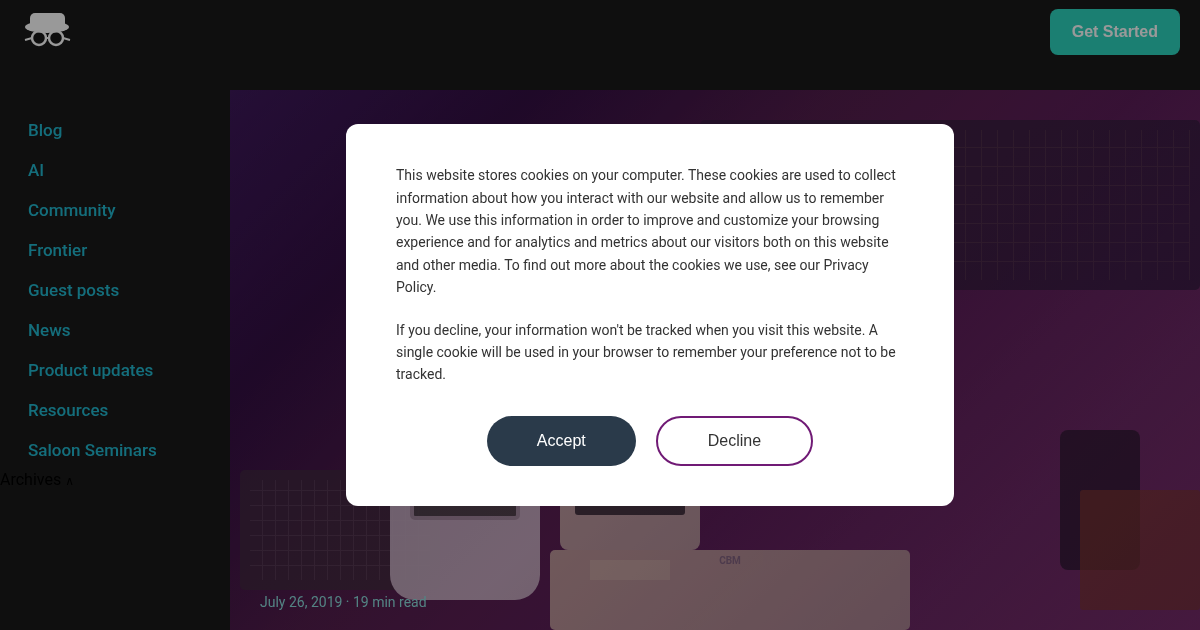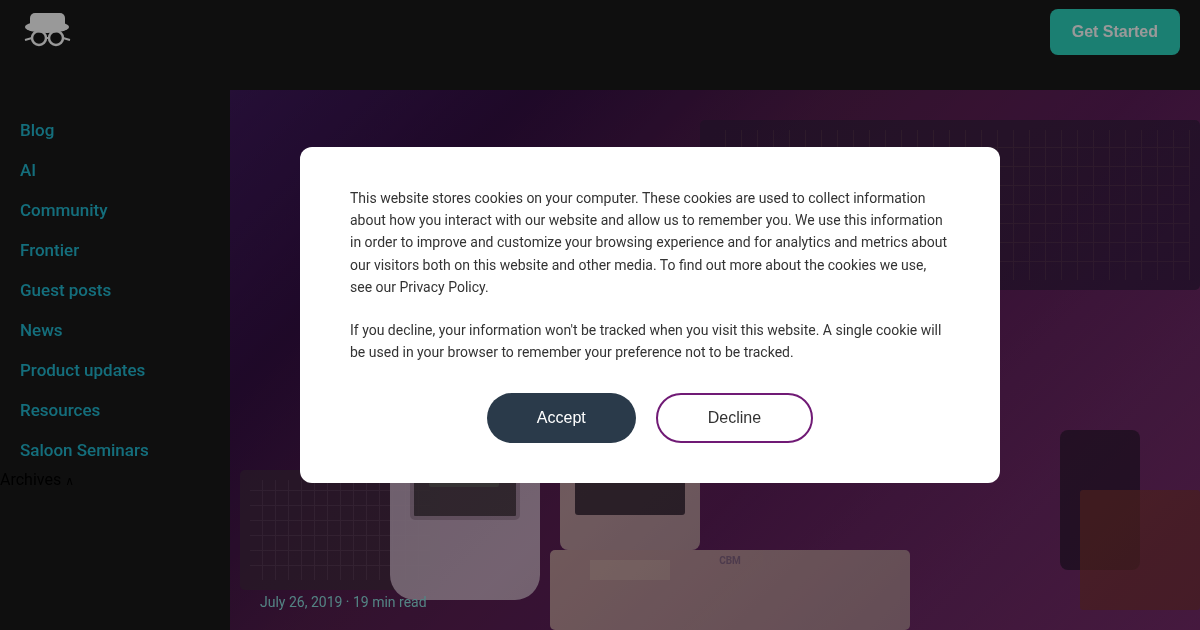--- a/index.html
+++ b/index.html
@@ -58,21 +58,21 @@
       z-index: 5;
     }
     .sidebar-nav {
       list-style: none;
     }
     .sidebar-nav li {
       padding: 0;
     }
     .sidebar-nav a {
       display: block;
-      padding: 10px 20px;
+      padding: 10px 28px;
       color: #22b8cf;
       text-decoration: none;
       font-size: 17px;
       font-weight: 500;
     }
     .archives-item .chevron {
       font-size: 12px;
     }
 
     
@@ -310,21 +310,21 @@
       display: flex;
       align-items: center;
       justify-content: center;
     }
 
     .cookie-modal {
       background: white;
       border-radius: 12px;
       padding: 40px 50px;
       max-width: 800px;
-      width: 700px;
+      width: 608px;
       position: relative;
       margin-left: 100px;
     }
 
     .cookie-modal p {
       color: #333;
       font-size: 14px;
       line-height: 1.6;
       margin-bottom: 20px;
     }

